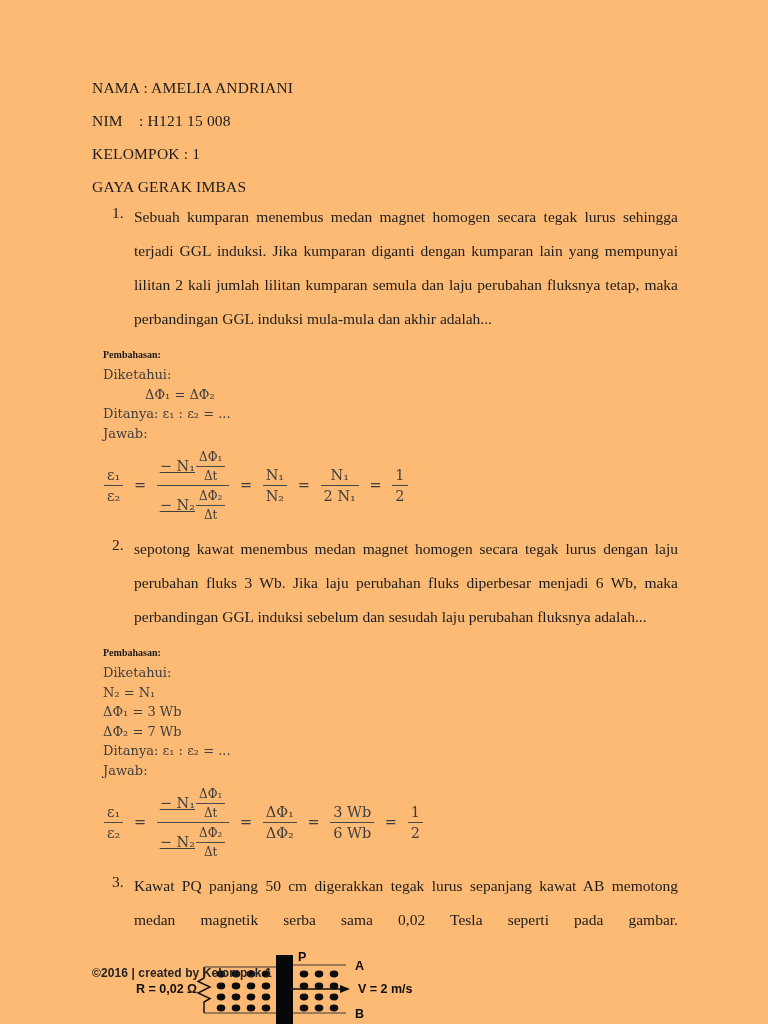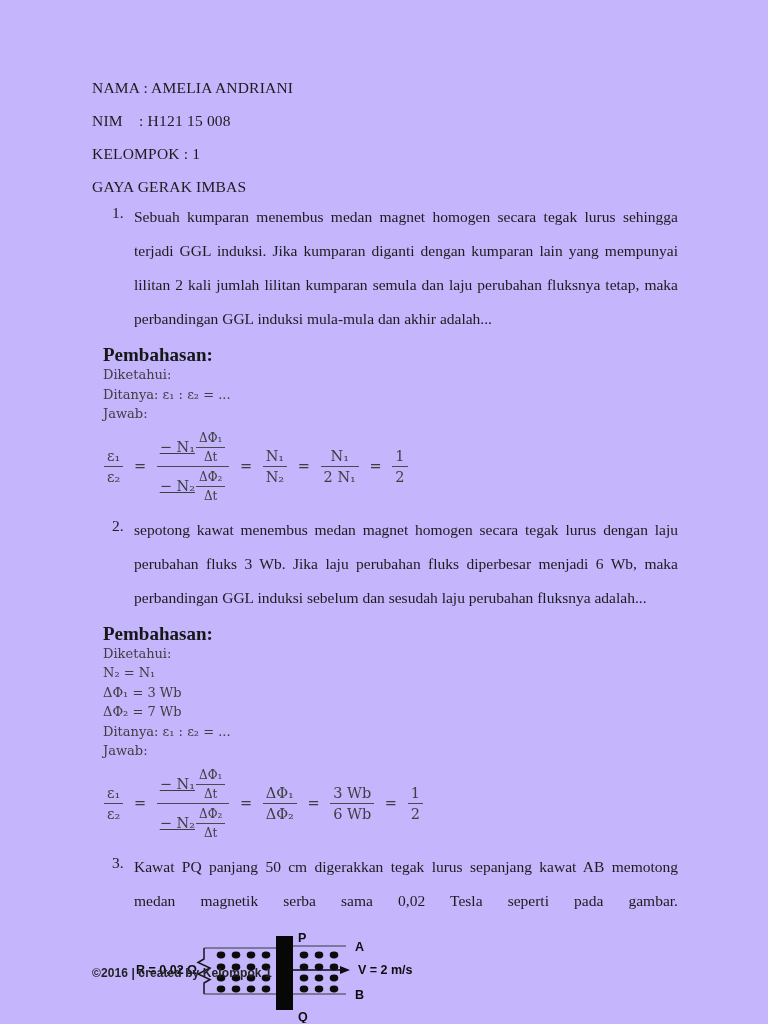--- a/index.html
+++ b/index.html
@@ -1,21 +1,21 @@
 <!DOCTYPE html>
 <html><head>
 <meta charset="utf-8">
 <style>
   * { margin:0; padding:0; box-sizing:border-box; }
   html,body { background:#ffffff; }
   .page {
     position:relative;
     width:768px; height:1024px;
     margin:0 auto;
-    background:#c4b5fd;
+    background:#fdba74;
     overflow:hidden;
     font-family:"Liberation Serif", serif;
     color:#1c1c1c;
   }
   .content { padding:78px 90px 0 92px; }
 
   
   .hline {
     font-size:15.5px; line-height:19px;
     margin-bottom:14px; white-space:pre-wrap;
@@ -29,21 +29,21 @@
   .ptext {
     flex:1; font-size:15.5px; line-height:34px;
     text-align:justify;
   }
   .ptext.last-just { text-align-last:justify; }
 
   
   .solution { padding-left:11px; margin-bottom:10px; }
   .sol-head {
     font-family:"Liberation Serif", serif; font-weight:bold;
-    font-size:19px; line-height:20px; color:#171717;
+    font-size:10px; line-height:20px; color:#171717;
   }
   .sol-line {
     font-family:"DejaVu Serif", serif;
     font-size:13px; line-height:19.5px; color:#3e3e3e;
     white-space:pre-wrap;
   }
   .sol-line.deep { padding-left:42px; }
 
   
   .equation {
@@ -88,20 +88,21 @@
     <p class="hline doc-title">GAYA GERAK IMBAS</p>
 
     <div class="problem">
       <div class="pnum">1.</div>
       <div class="ptext">Sebuah kumparan menembus medan magnet homogen secara tegak lurus sehingga terjadi GGL induksi. Jika kumparan diganti dengan kumparan lain yang mempunyai lilitan 2 kali jumlah lilitan kumparan semula dan laju perubahan fluksnya tetap, maka perbandingan GGL induksi mula-mula dan akhir adalah...</div>
     </div>
 
     <div class="solution">
       <p class="sol-head">Pembahasan:</p>
       <p class="sol-line">Diketahui:</p>
+      <p class="sol-line deep">ΔΦ₁ = ΔΦ₂</p>
       <p class="sol-line">Ditanya: ε₁ : ε₂ = ...</p>
       <p class="sol-line">Jawab:</p>
 
       <div class="equation">
         <span class="frac"><span class="num">ε₁</span><span class="den">ε₂</span></span>
         <span class="eqsign">=</span>
         <span class="frac">
           <span class="num"><span class="coef">− N₁</span><span class="frac small"><span class="num">ΔΦ₁</span><span class="den">Δt</span></span></span>
           <span class="den"><span class="coef">− N₂</span><span class="frac small"><span class="num">ΔΦ₂</span><span class="den">Δt</span></span></span>
         </span>

